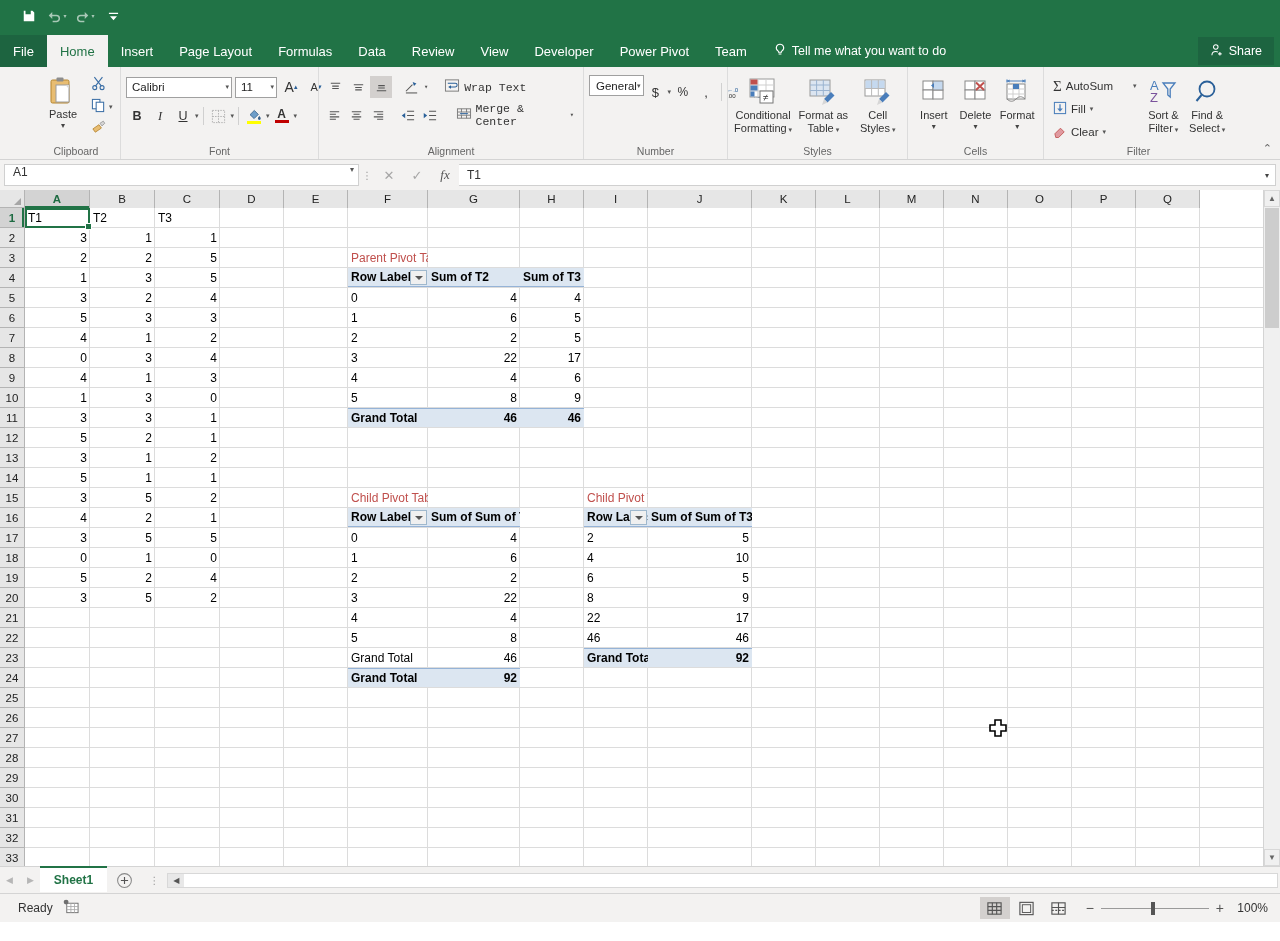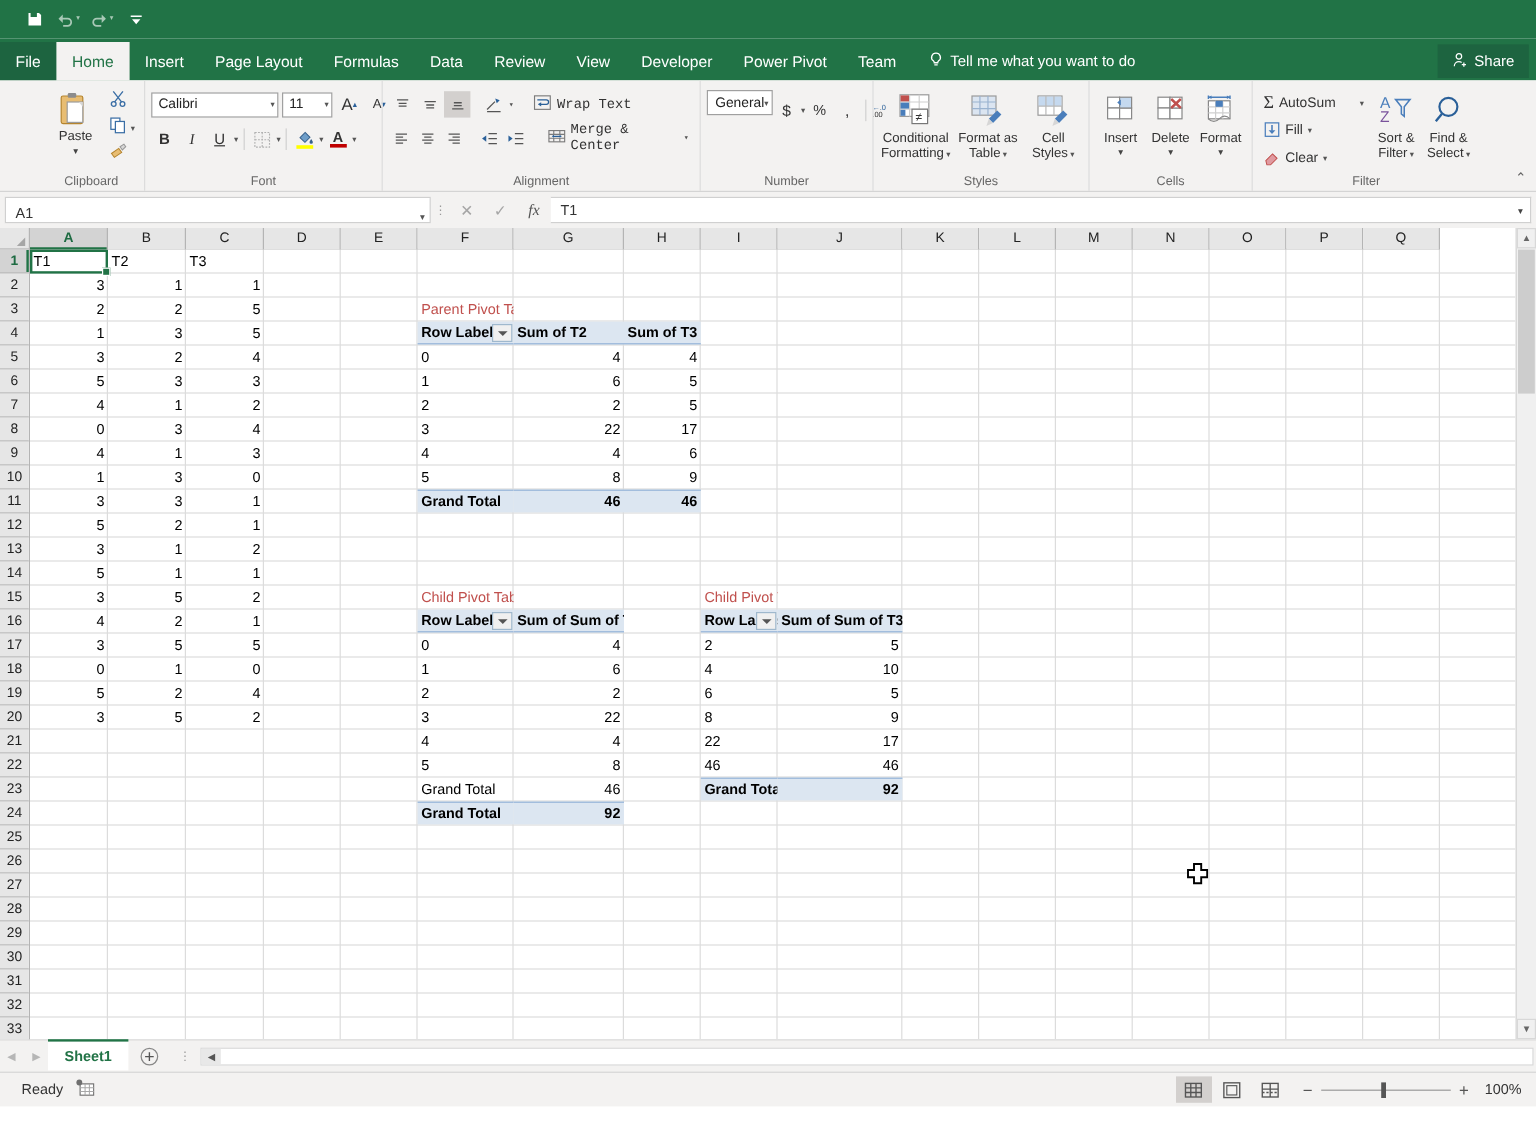--- a/index.html
+++ b/index.html
@@ -115,21 +115,21 @@
   .numfmt {
     width: 128px; height: 21px; background: #fff; border: 1px solid #a0a0a0;
     display: flex; align-items: center; padding: 0 3px 0 6px; font-size: 11.5px; color: #222;
   }
   .numfmt .caret { margin-left: auto; }
 
   
   .fbar { height: 30px; background: #f3f2f1; display: flex; align-items: center; padding: 2px 4px; }
   .namebox {
     width: 355px; height: 22px; background: #fff; border: 1px solid #d0d0d0;
-    display: flex; align-items: flex-end; padding: 0 4px 0 8px; font-size: 12px; color: #333;
+    display: flex; align-items: flex-start; padding: 0 4px 0 8px; font-size: 12px; color: #333;
   }
   .namebox .caret { margin-left: auto; font-size: 8px; }
   .fbar-dots { width: 16px; text-align: center; color: #9a9a9a; font-size: 10px; letter-spacing: 0; }
   .fbtn3 { display: flex; align-items: center; gap: 0px; }
   .fbtn3 > div {
     width: 28px; height: 22px; display: flex; align-items: center; justify-content: center;
     color: #a6a6a6; font-size: 13px;
   }
   .fbtn3 > div.fx { color: #555; font-style: italic; font-size: 13px; font-family: "Liberation Serif", serif; }
   .fentry {

